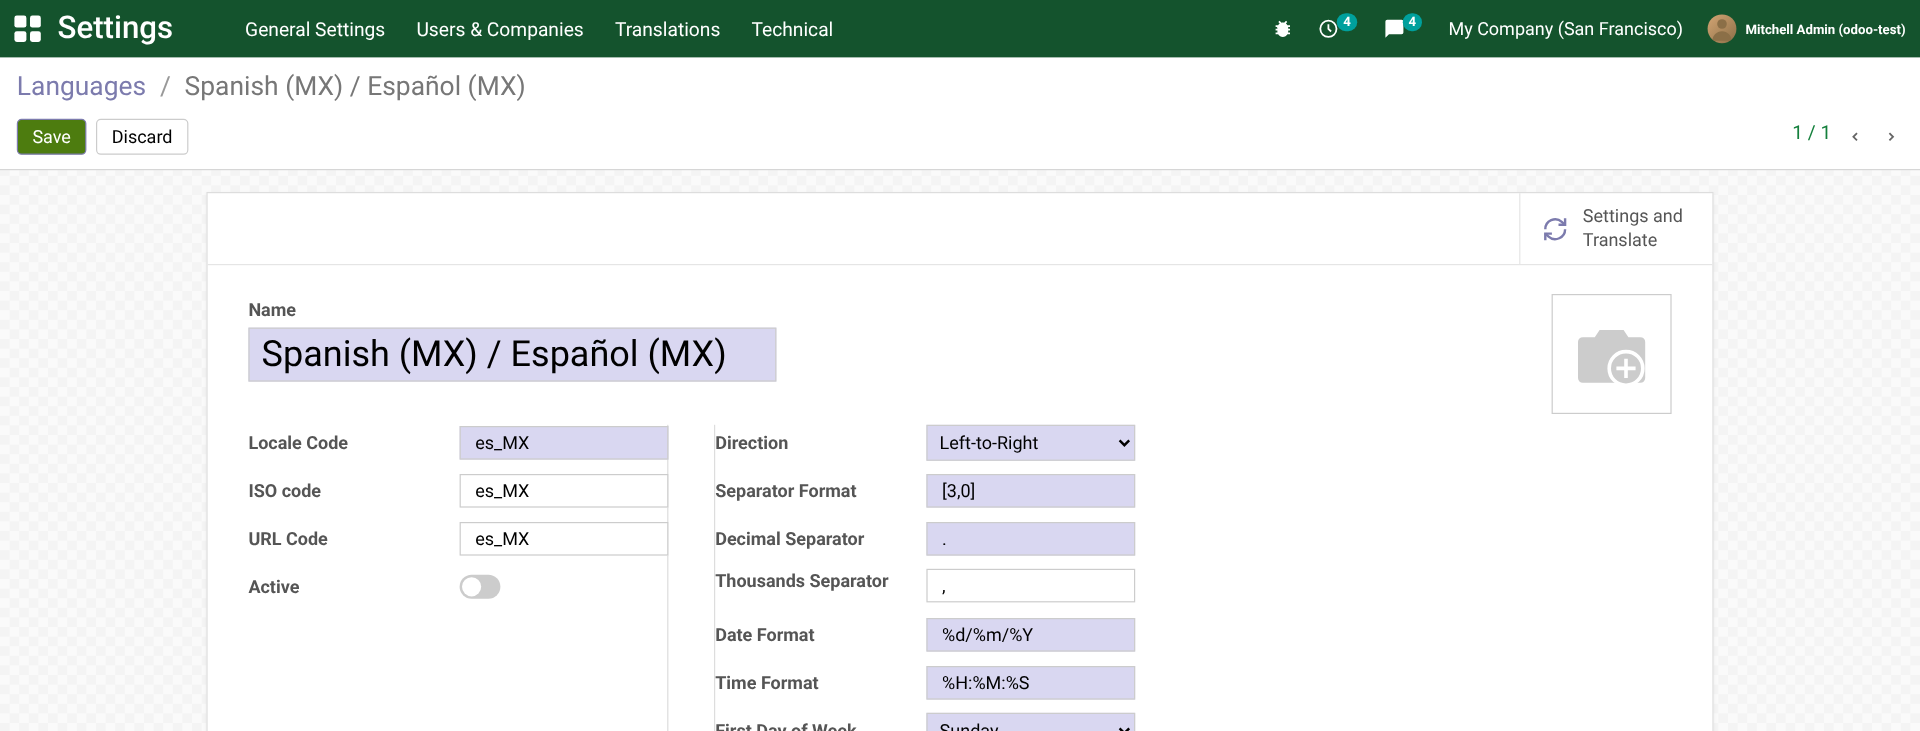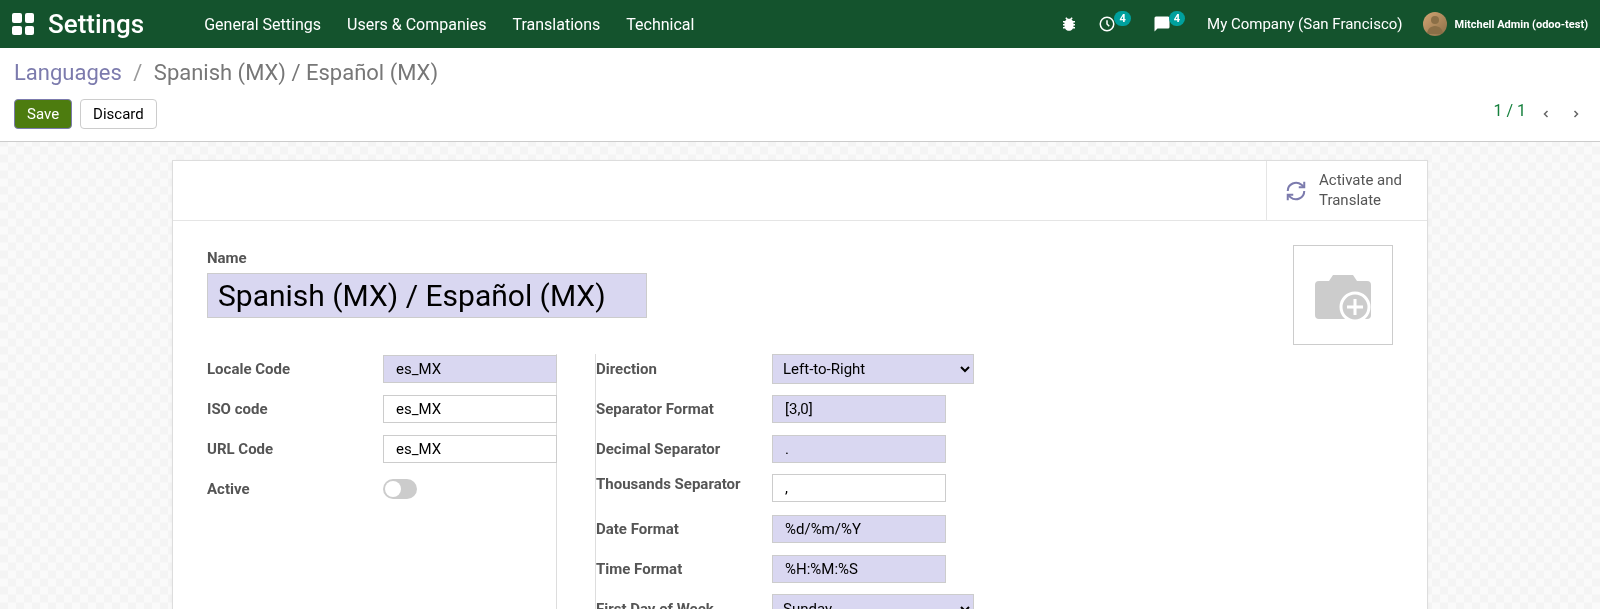--- a/index.html
+++ b/index.html
@@ -48,21 +48,21 @@
 .form-columns { display: flex; gap: 38px; margin-top: 36px; }
 .form-col { flex: 0 0 auto; }
 .form-col-left { width: 350px; border-right: 1px solid #ddd; padding-right: 4px; }
 .form-col-right { width: 400px; border-left: 1px solid #ddd; padding-left: 0; position: relative; }
 .form-col-right::before { content:""; position:absolute; left:-1px; top:0; bottom:0; width:0; }
 
 .field-row { display: flex; align-items: center; margin-bottom: 10px; min-height: 30px; }
 .field-label { width: 176px; font-size: 15px; font-weight: 700; color: #555; flex-shrink: 0; }
 .field-input { border: 1px solid #ccc; padding: 4px 12px; font-size: 15px; width: 174px; font-family: inherit; }
 .field-input.required { background: #d9d7f1; }
-.field-select { border: 1px solid #ccc; padding: 4px 6px; font-size: 15px; width: 202px; font-family: inherit; background: #d9d7f1; }
+.field-select { border: 1px solid #ccc; padding: 4px 6px; font-size: 15px; width: 174px; font-family: inherit; background: #d9d7f1; }
 
 
 .toggle { width: 34px; height: 20px; background: #ccc; border-radius: 10px; position: relative; cursor: pointer; }
 .toggle::after { content:""; position:absolute; left:2px; top:2px; width:16px; height:16px; background:#fff; border-radius:50%; }
 
 
 .form-col-right .field-label { width: 176px; }
 .form-col-right .field-label-multi { line-height: 1.35; }
 </style>
 </head>
@@ -147,21 +147,21 @@
 <div class="content-wrap">
   <div class="form-sheet">
     <div class="button-box">
       <div class="stat-button">
         <svg viewBox="0 0 24 24" fill="none" stroke="#7c7bad" stroke-width="2.2">
           <path d="M21 2v6h-6"></path>
             <path d="M3 12a9 9 0 0 1 15-6.7L21 8"></path>
           <path d="M3 22v-6h6"></path>
             <path d="M21 12a9 9 0 0 1-15 6.7L3 16"></path>
         </svg>
-        <span style="max-width:90px; display:inline-block; line-height:1.3;">Activate and Translate</span>
+        <span style="max-width:90px; display:inline-block; line-height:1.3;">Settings and Translate</span>
       </div>
     </div>
 
     <div class="form-body">
       <div class="image-box">
         <svg viewBox="0 0 64 56">
           <path d="M8 14h10l4-6h20l4 6h10a4 4 0 0 1 4 4v30a4 4 0 0 1-4 4H8a4 4 0 0 1-4-4V18a4 4 0 0 1 4-4z"></path>
           <circle cx="44" cy="40" r="14" fill="#ccc" stroke="#fff" stroke-width="3"></circle>
           <path d="M44 32v16M36 40h16" stroke="#fff" stroke-width="3" fill="none"></path>
         </svg>

